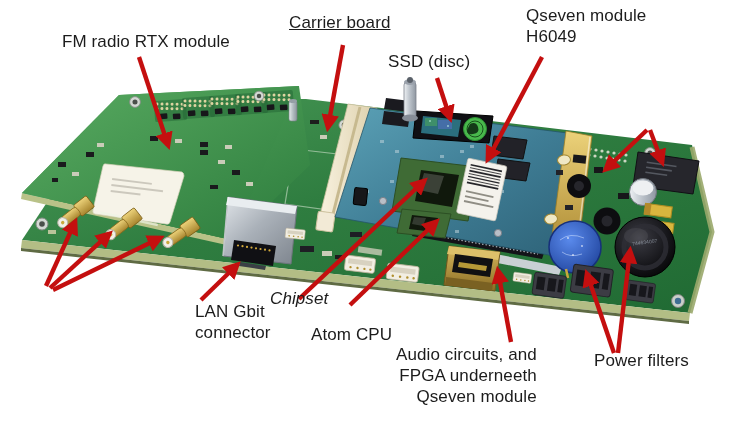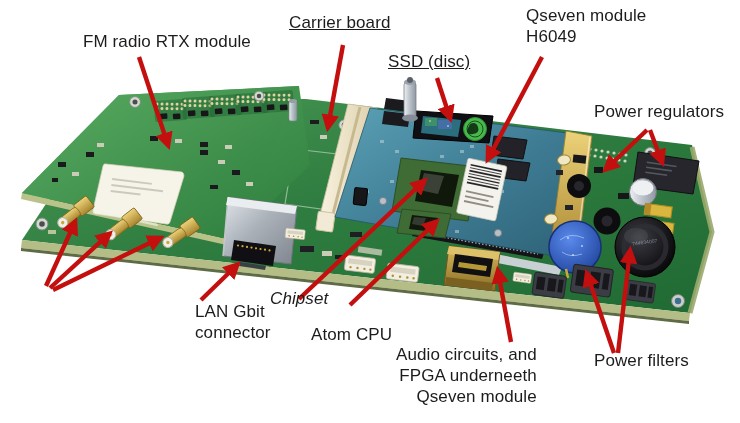--- a/index.html
+++ b/index.html
@@ -5,23 +5,23 @@
   html,body{margin:0;padding:0;background:#fff;}
   .stage{
     position:relative;width:740px;height:423px;background:#ffffff;overflow:hidden;
     font-family:"Liberation Sans",sans-serif;
   }
   .stage svg{position:absolute;left:0;top:0;}
   .lbl{
     position:absolute;font-size:17px;line-height:21px;color:#1c1c1c;
     white-space:pre-line;letter-spacing:0.1px;
   }
-  .lbl-fm{left:62px;top:31px;margin-left:21px;}
+  .lbl-fm{left:62px;top:31px;}
   .lbl-carrier{left:289px;top:12px;text-decoration:underline;}
-  .lbl-ssd{left:388px;top:51px;text-decoration:underline;}
+  .lbl-ssd{left:388px;top:51px;}
   .lbl-qseven{left:526px;top:5px;}
   .lbl-powerreg{left:594px;top:101px;}
   .lbl-antennas{left:23px;top:293px;}
   .lbl-lan{left:177px;top:301px;margin-left:18px;}
   .lbl-chipset{left:270px;top:288px;font-style:italic;}
   .lbl-atom{left:311px;top:324px;}
   .lbl-audio{left:396px;top:344px;text-align:right;}
   .lbl-powerfil{left:594px;top:350px;}
   .arrow{stroke:#c40f0f;stroke-width:4.4;fill:none;}
 </style>
@@ -405,21 +405,20 @@
     <line class="arrow" x1="614" y1="353" x2="587" y2="274" marker-end="url(#ah)" stroke="#c40f0f"></line>
     <line class="arrow" x1="618" y1="353" x2="630" y2="251" marker-end="url(#ah)" stroke="#c40f0f"></line>
   </g>
 </svg>
 
   <div class="lbl lbl-fm">FM radio RTX module</div>
   <div class="lbl lbl-carrier">Carrier board</div>
   <div class="lbl lbl-ssd">SSD (disc)</div>
   <div class="lbl lbl-qseven">Qseven module
 H6049</div>
-  <div class="lbl lbl-powerreg">Power regulators</div>
   <div class="lbl lbl-lan">LAN Gbit
 connector</div>
   <div class="lbl lbl-chipset">Chipset</div>
   <div class="lbl lbl-atom">Atom CPU</div>
   <div class="lbl lbl-audio">Audio circuits, and
 FPGA underneeth
 Qseven module</div>
   <div class="lbl lbl-powerfil">Power filters</div>
 </div>
 

